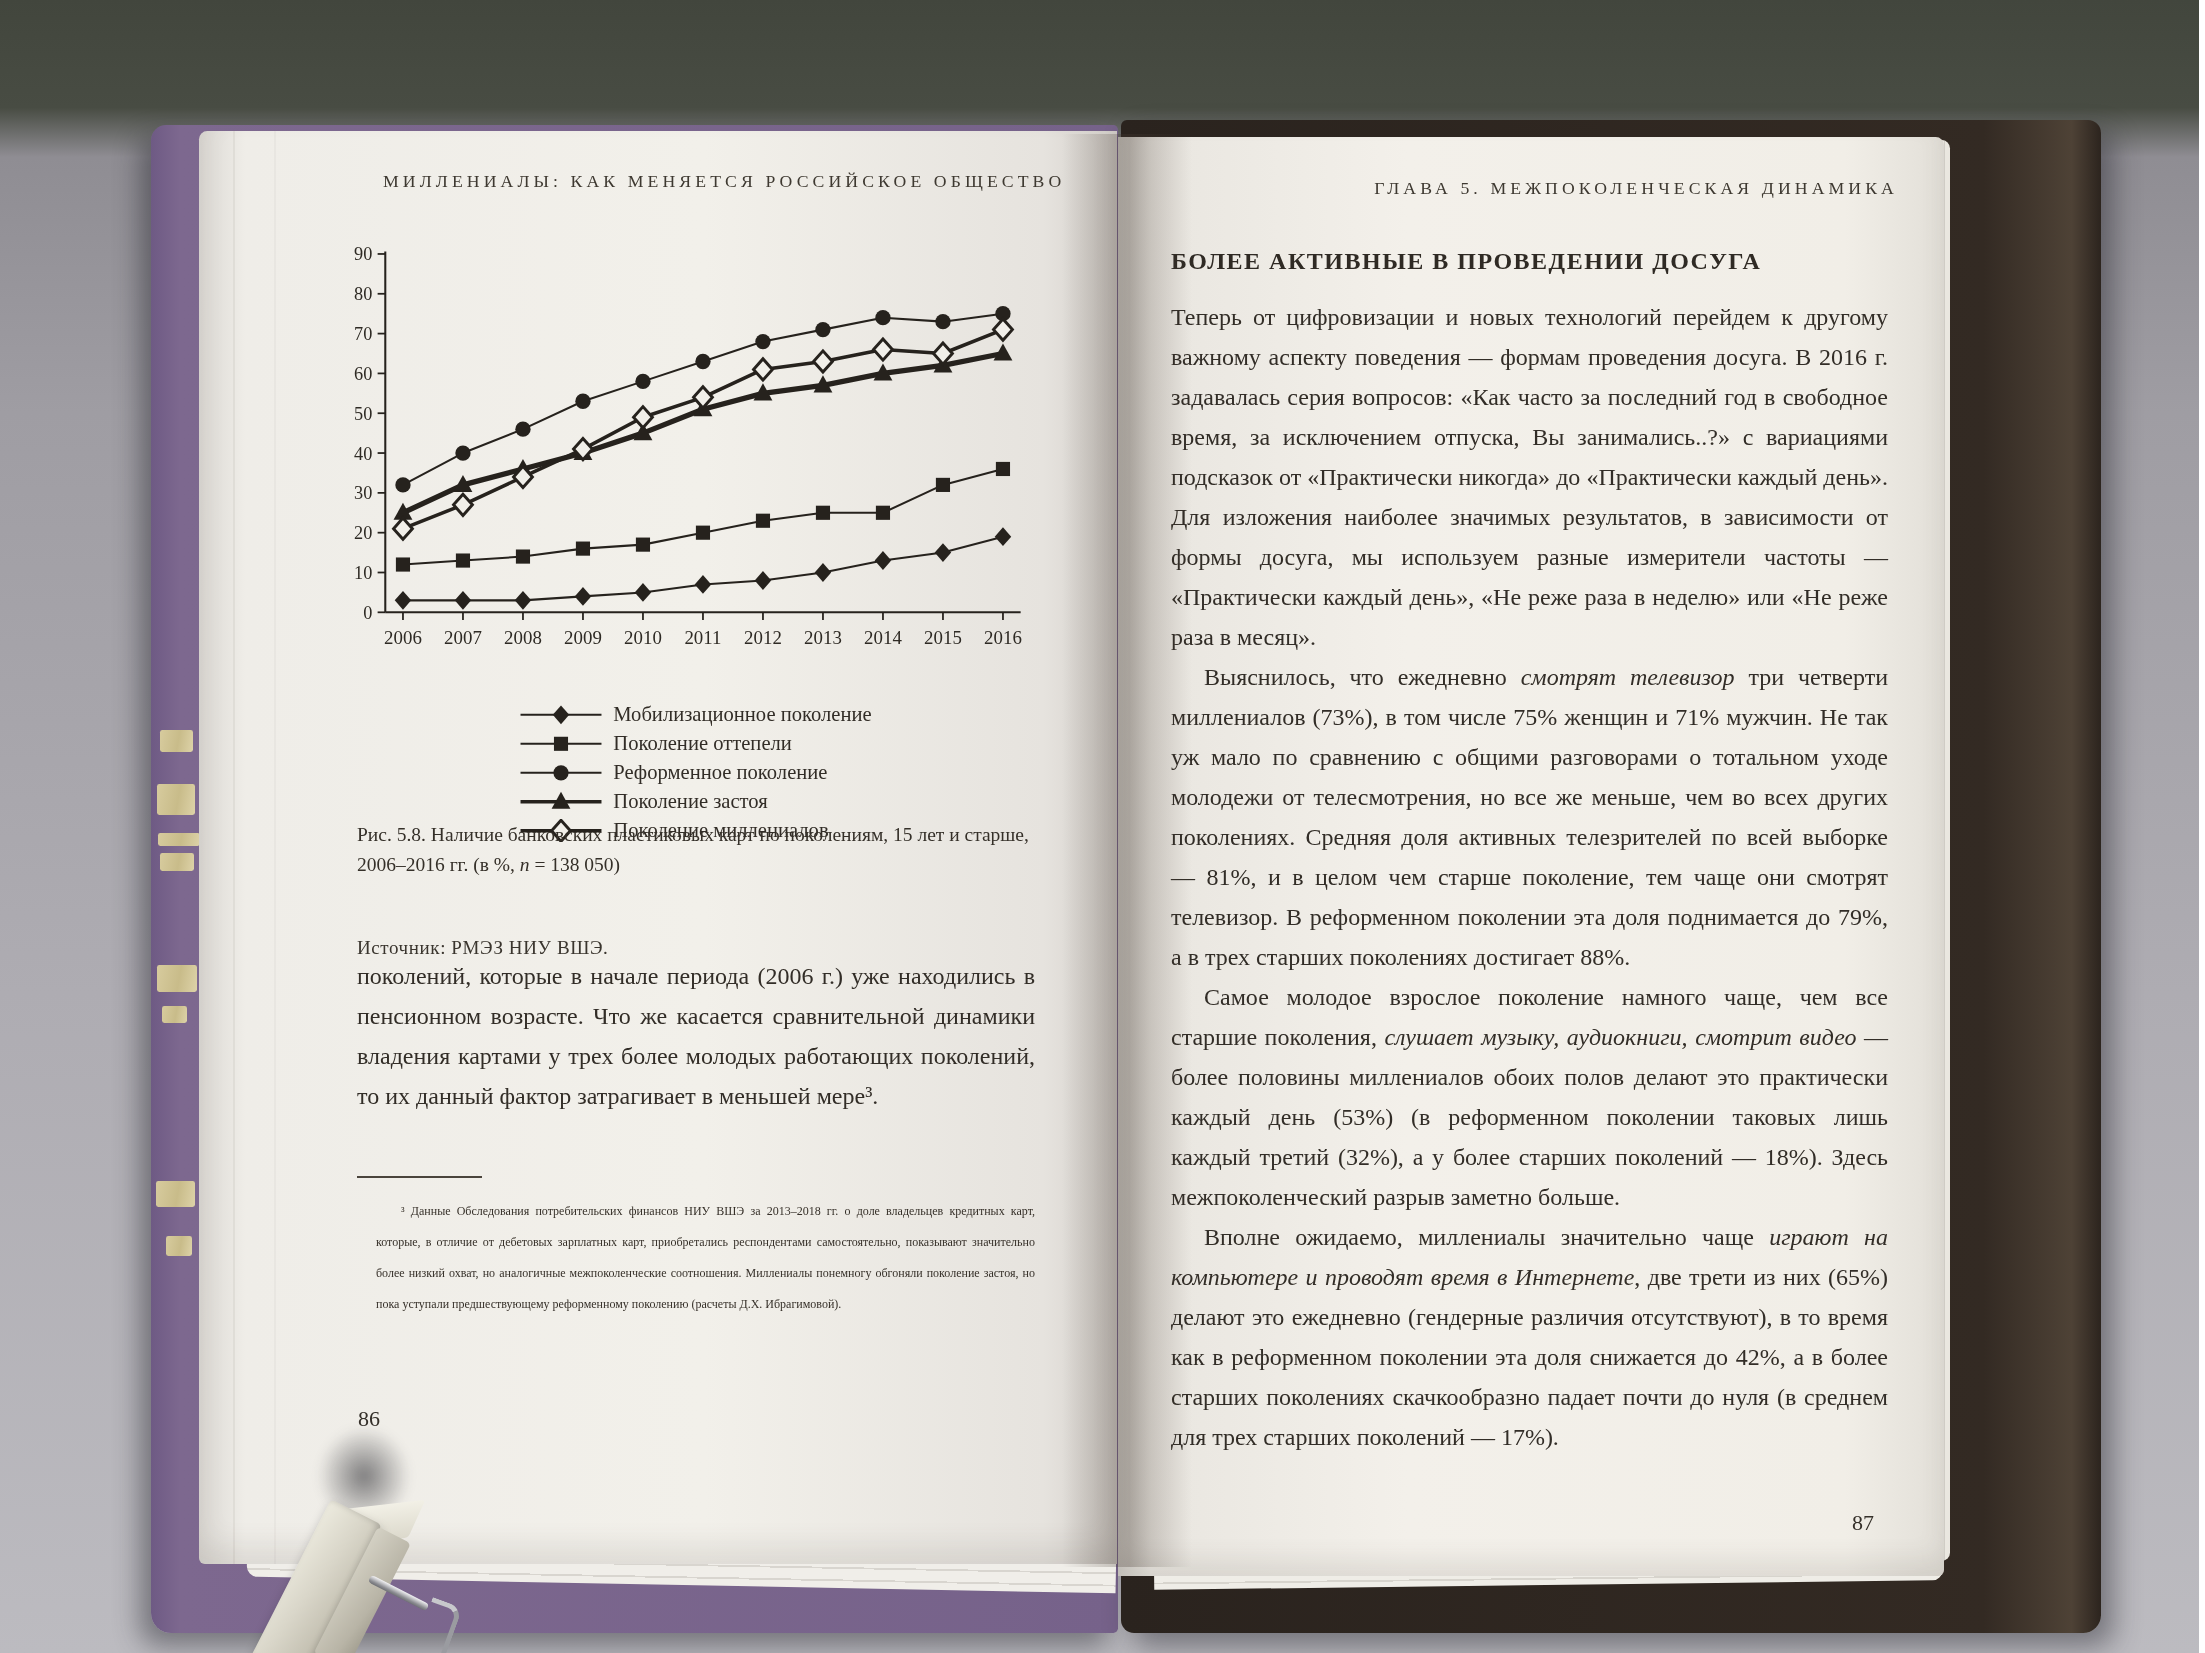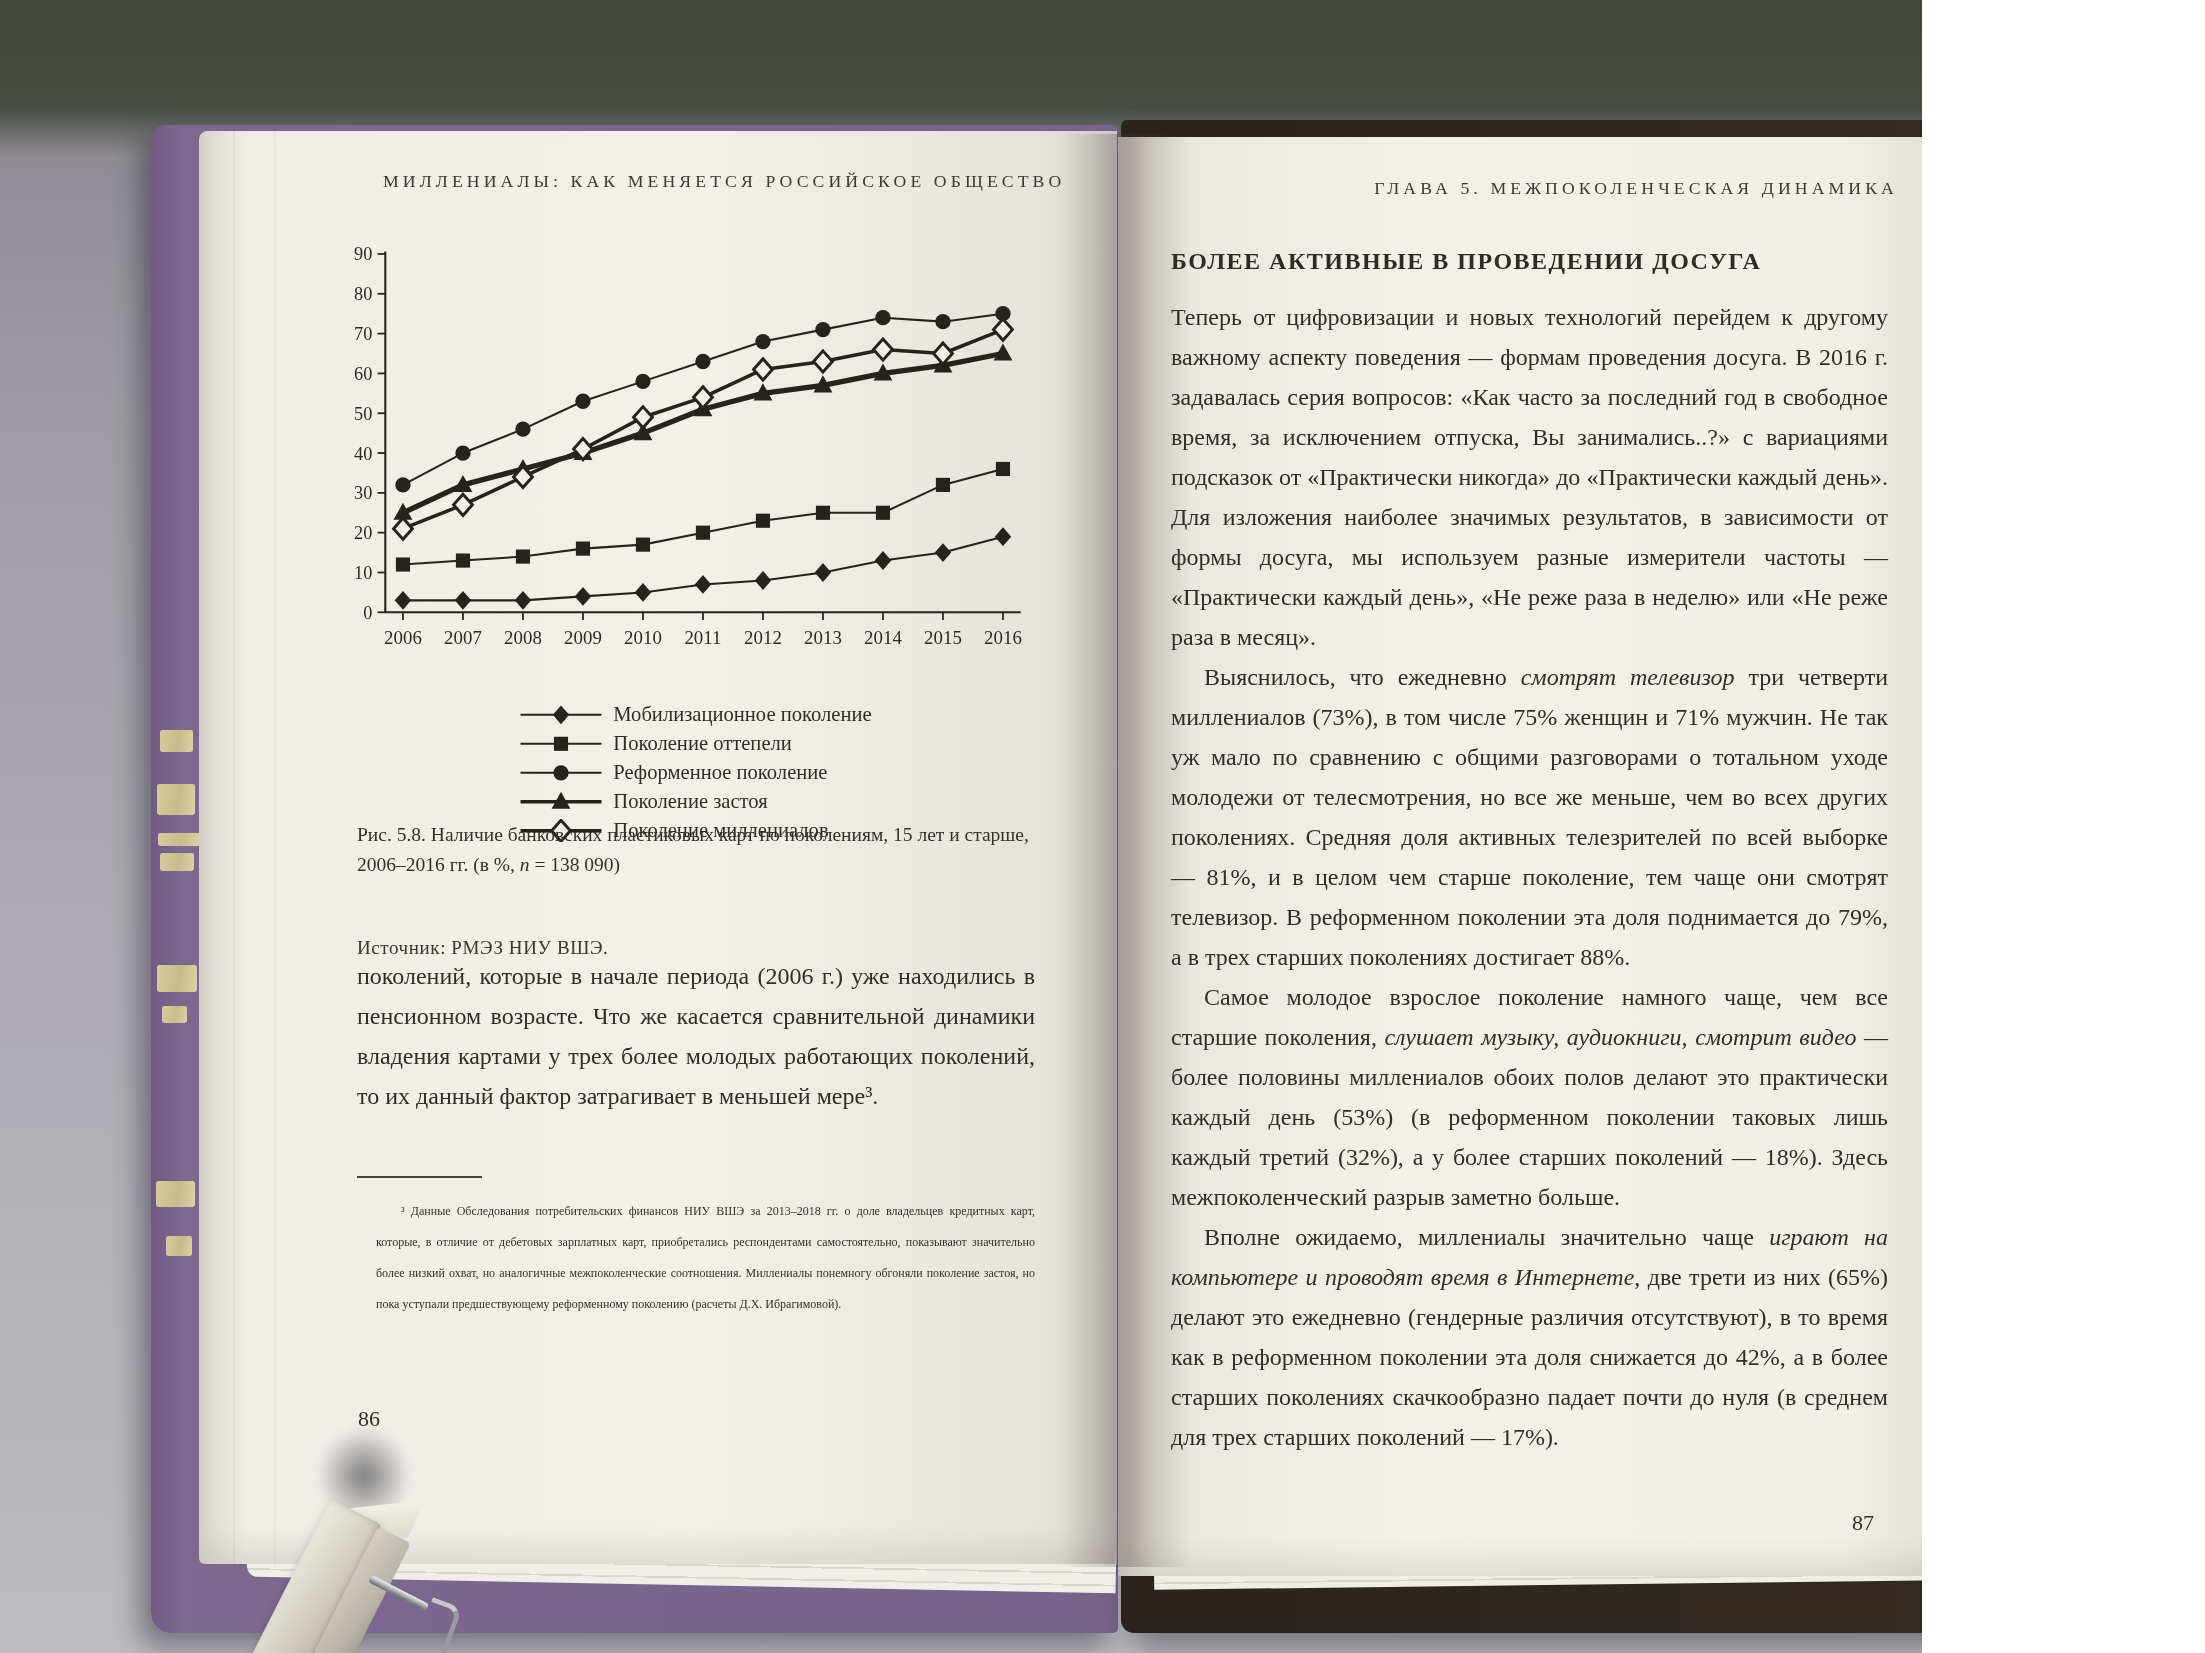--- a/index.html
+++ b/index.html
@@ -1,18 +1,18 @@
 <!DOCTYPE html>
 <html style="font-size:9.4px"><head>
 <meta charset="utf-8">
 <style>
   html,body{margin:0;padding:0;}
   body{width:2205px;height:1654px;overflow:hidden;
        font-family:"Liberation Serif","DejaVu Serif",serif;}
-  .scene{position:absolute;inset:0;width:1922px;height:1654px;overflow:hidden;
+  .scene{position:absolute;inset:0;width:2199px;height:1654px;overflow:hidden;
        background:linear-gradient(180deg,#42463d 0%,#484c43 6.5%,#8f8d93 9.5%,#9f9da3 25%,#aeacb2 60%,#bcbbc0 100%);}
   
   .cover-left{position:absolute;left:151px;top:125px;width:967px;height:1508px;
        background:linear-gradient(90deg,#6e5a84 0%,#7d688f 3%,#76628a 100%);
        border-radius:15.3px 4.7px 4.7px 20px;
        box-shadow:-10.6px 13px 26.5px rgba(30,30,40,.45);}
   .cover-right{position:absolute;left:1121px;top:120px;width:980px;height:1513px;
        background:linear-gradient(90deg,#2a231e 0%,#332a23 88%,#4e4236 97%,#2c241e 100%);
        border-radius:5.9px 13px 17.7px 13px;
        box-shadow:11.8px 14px 28px rgba(30,30,40,.45);}
@@ -249,21 +249,21 @@
         </div>
         <div class="legend-row">
           <svg width="88" height="23.6" viewBox="0 0 150 40">
             <line x1="6" y1="20" x2="144" y2="20" stroke="#26221d" stroke-width="6"></line>
             <polygon points="75,2 91,20 75,38 59,20" fill="#f1efe9" stroke="#26221d" stroke-width="5"></polygon>
           </svg>
           <span class="legend-label">Поколение миллениалов</span>
         </div>
       </div>
 
-    <div class="caption"><span>Рис. 5.8. Наличие банковских пластиковых карт по поколениям, 15 лет и старше, 2006–2016 гг. (в %, </span><span style="font-style: italic;">n</span><span> = 138 090)</span></div>
+    <div class="caption"><span>Рис. 5.8. Наличие банковских пластиковых карт по поколениям, 15 лет и старше, 2006–2016 гг. (в %, </span><span style="font-style: italic;">n</span><span> = 138 050)</span></div>
     <div class="source-line">Источник: РМЭЗ НИУ ВШЭ.</div>
 
     <div class="body-text left-body">
       <p>поколений, которые в начале периода (2006 г.) уже находились в пенсионном возрасте. Что же касается сравнительной динамики владения картами у трех более молодых работающих поколений, то их данный фактор затрагивает в меньшей мере³.</p>
     </div>
 
     <div class="footnote-rule"></div>
     <div class="footnote">³ Данные Обследования потребительских финансов НИУ ВШЭ за 2013–2018 гг. о доле владельцев кредитных карт, которые, в отличие от дебетовых зарплатных карт, приобретались респондентами самостоятельно, показывают значительно более низкий охват, но аналогичные межпоколенческие соотношения. Миллениалы понемногу обгоняли поколение застоя, но пока уступали предшествующему реформенному поколению (расчеты Д.Х. Ибрагимовой).</div>
 
     <div class="pagenum" style="left:159px;top:1275px;">86</div>

